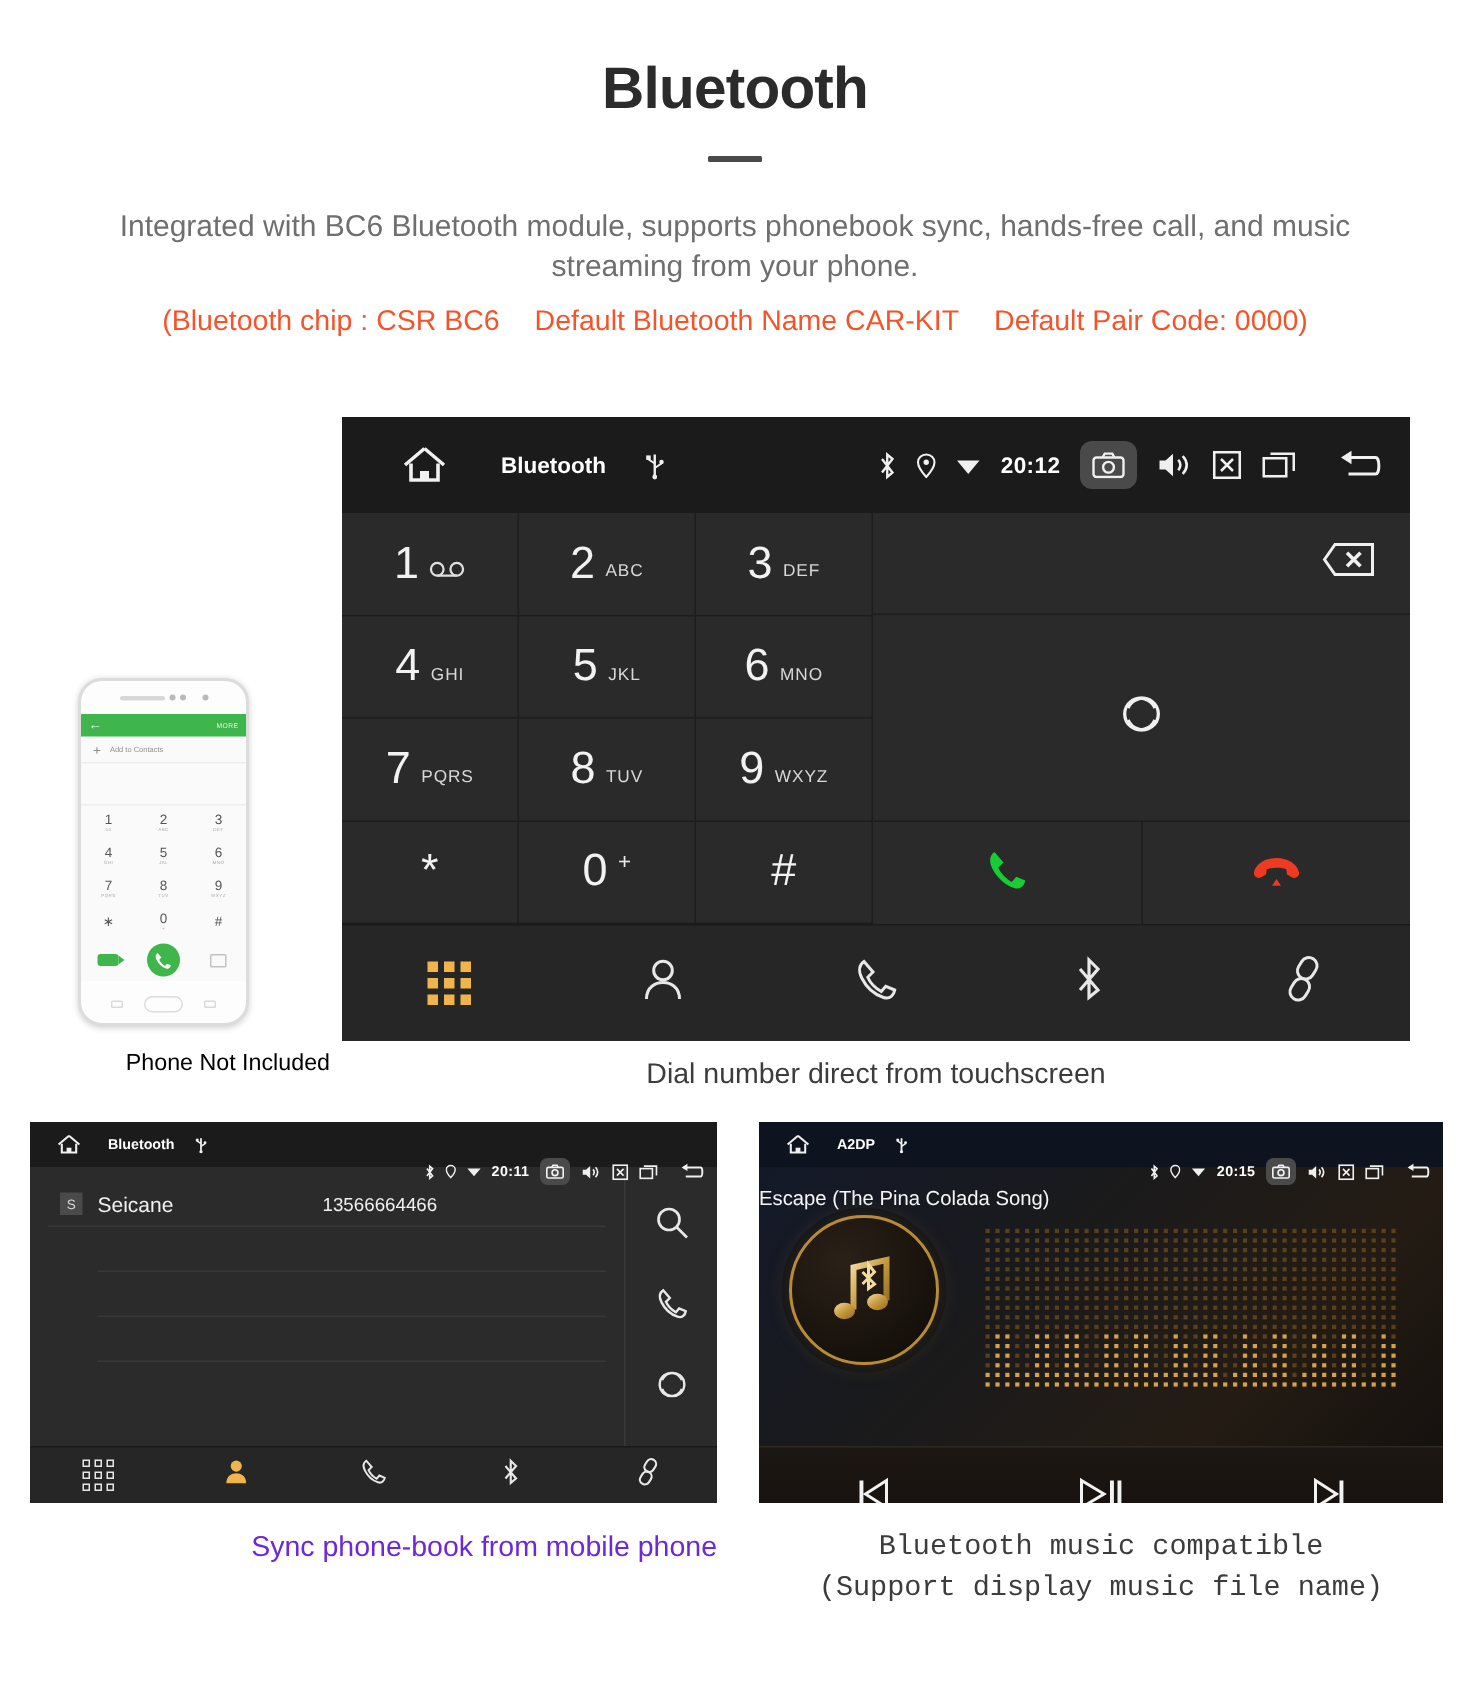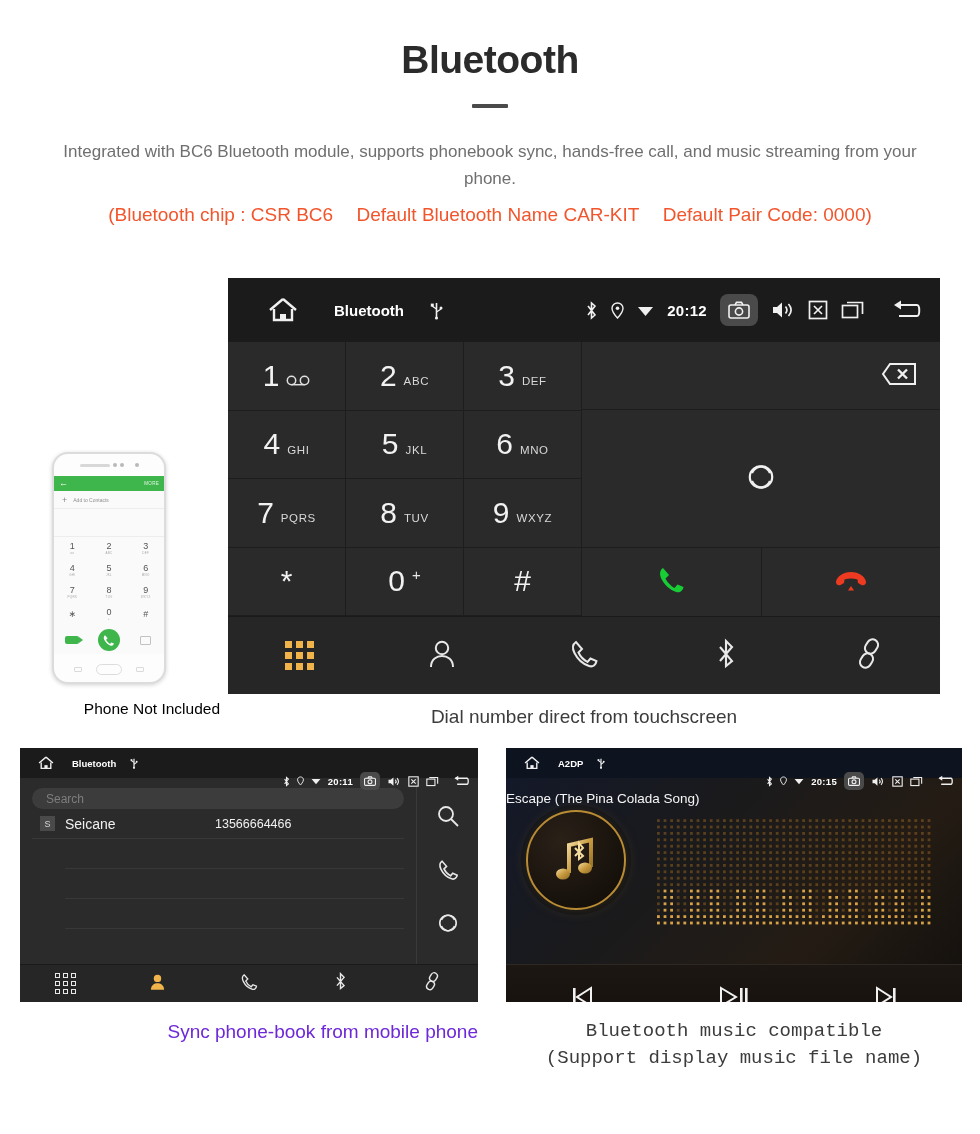--- a/index.html
+++ b/index.html
@@ -21,21 +21,21 @@
     padding-top: 38px;
   }
   .title-rule {
     width: 36px; height: 4px;
     background: #4a4a4a;
     margin: 22px auto 0;
     border-radius: 1px;
   }
   .lead {
     text-align: center;
-    font-size: 17px;
+    font-size: 20px;
     color: #6f6f6f;
     line-height: 27px;
     margin-top: 30px;
     padding: 0 40px;
   }
   .spec-line {
     text-align: center;
     font-size: 19px;
     color: #f2552c;
     margin-top: 12px;
@@ -646,23 +646,20 @@
         <svg width="18" height="12" viewBox="0 0 32 22">
           <path d="M9 17 L27 17 C30 17 30 6 27 6 L6 6" stroke="#f0f0f0" stroke-width="2.4" fill="none"></path>
           <path d="M11 1.5 L4 6 L11 10.5 Z" fill="#f0f0f0"></path>
         </svg>
       </div>
     </div>
   </div>
 
   <div class="pb-body">
     <div class="pb-list">
-      <div class="pb-search">
-        <span>Search</span>
-      </div>
       <div class="pb-row">
         <span class="pb-badge">S</span>
         <span class="pb-name">Seicane</span>
         <span class="pb-num">13566664466</span>
       </div>
       <div class="pb-empty"></div>
       <div class="pb-empty"></div>
       <div class="pb-empty"></div>
     </div>
     <div class="pb-side">

